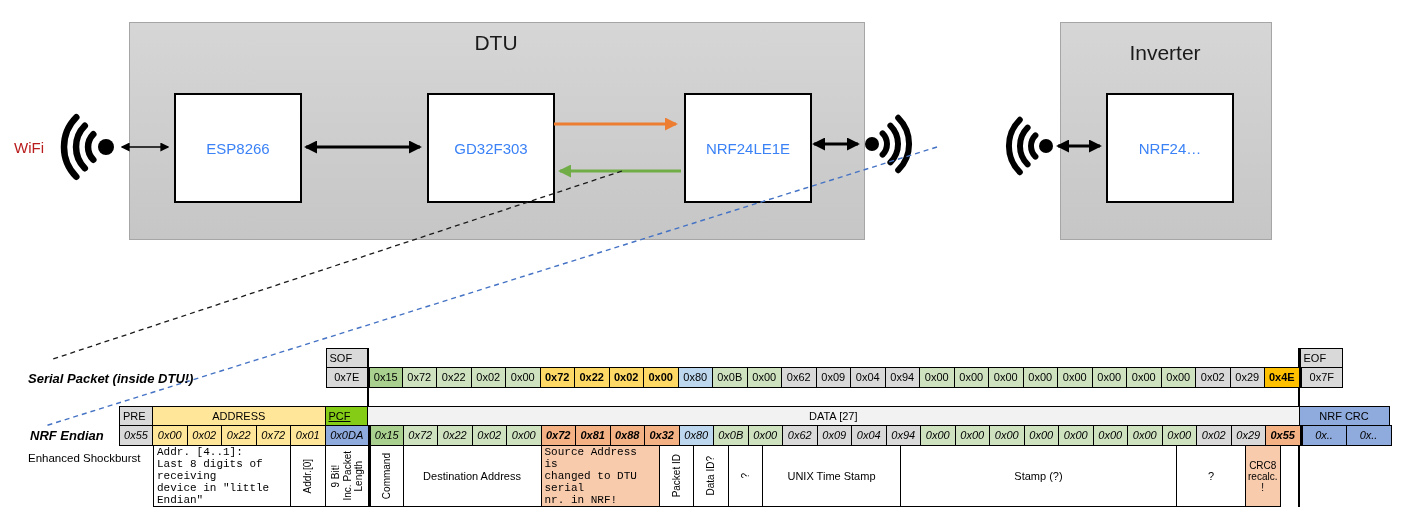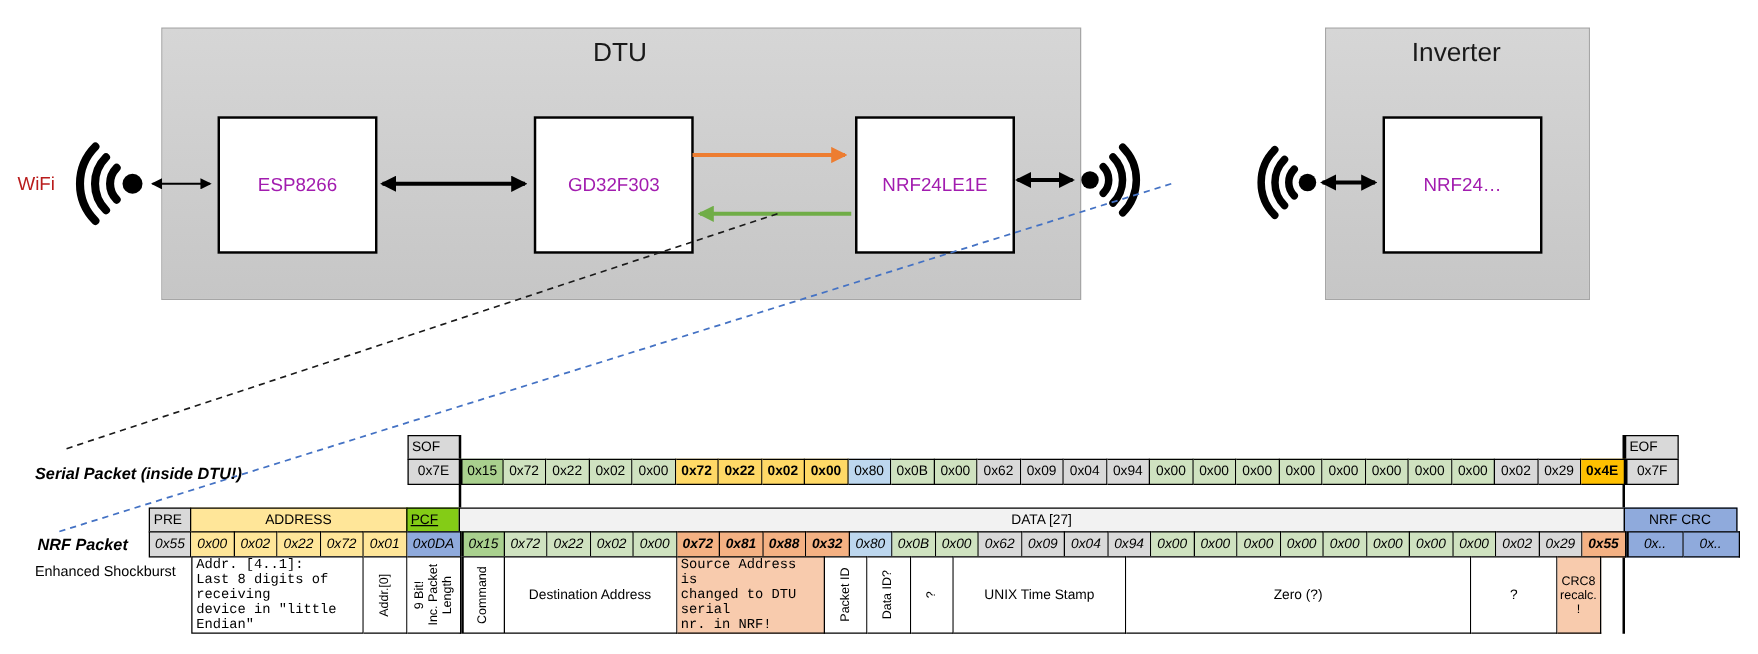--- a/index.html
+++ b/index.html
@@ -2,21 +2,21 @@
 <html><head>
 <meta charset="utf-8">
 <style>
   html,body{margin:0;padding:0;background:#fff;}
   #stage{position:relative;width:1406px;height:523px;background:#fff;overflow:hidden;
          font-family:"Liberation Sans",sans-serif;color:#000;}
   
   .container-box{position:absolute;background:linear-gradient(#d6d6d6,#c6c6c6);border:1px solid #a6a6a6;}
   .container-title{position:absolute;text-align:center;font-size:21px;color:#1a1a1a;}
   .chip{position:absolute;background:#fff;border:2px solid #000;display:flex;align-items:center;justify-content:center;
-        font-size:15px;color:#a21caf;text-align:right;}
+        font-size:15px;color:#3b82f6;text-align:right;}
   .wifi-label{position:absolute;font-size:15px;color:#b91c1c;}
   svg.overlay{position:absolute;left:0;top:0;pointer-events:none;}
   
   .brow{position:absolute;display:flex;}
   .c{box-sizing:border-box;border:solid #000;border-width:1px 1px 1px 0;height:100%;
      display:flex;align-items:center;justify-content:center;font-size:11px;line-height:1.1;
      background:#fff;flex:none;overflow:hidden;text-align:center;white-space:pre-line;}
   .c.first{border-left-width:1px;}
   .c.thick{border-left-width:2px;}
   .hcell{position:absolute;box-sizing:border-box;border:1px solid #000;display:flex;align-items:center;
@@ -30,21 +30,21 @@
 </style>
 </head>
 <body>
 
 <div id="stage">
 
   <div class="container-box" style="left:129px;top:22px;width:734px;height:216px;"></div>
   <div class="container-title" style="left:129px;top:31px;width:734px;">DTU</div>
 
   <div class="container-box" style="left:1060px;top:22px;width:210px;height:216px;"></div>
-  <div class="container-title" style="left:1060px;top:31px;width:210px;">Inverter</div>
+  <div class="container-title" style="left:1060px;top:41px;width:210px;">Inverter</div>
 
   <div class="chip" style="left:174px;top:93px;width:124px;height:106px;">
     <span>ESP8266</span>
   </div>
   <div class="chip" style="left:427px;top:93px;width:124px;height:106px;">
     <span>GD32F303</span>
   </div>
   <div class="chip" style="left:684px;top:93px;width:124px;height:106px;">
     <span>NRF24LE1E</span>
   </div>
@@ -99,21 +99,21 @@
     <line x1="1058" y1="146" x2="1100" y2="146" stroke="#000" stroke-width="3.2" marker-start="url(#mb2)" marker-end="url(#mb2)"></line>
 
     <line x1="622" y1="171" x2="50" y2="360" stroke="#1a1a1a" stroke-width="1.3" stroke-dasharray="5 4"></line>
     <line x1="937" y1="147" x2="45" y2="426" stroke="#4472C4" stroke-width="1.4" stroke-dasharray="5 4"></line>
   </svg>
 
   <div class="vline" style="left:367px;top:348px;height:159px;"></div>
   <div class="vline" style="left:1298px;top:348px;height:159px;"></div>
 
   <div class="lbl-bi" style="left:28px;top:371px;">Serial Packet (inside DTU!)</div>
-  <div class="lbl-bi" style="left:30px;top:428px;">NRF Packet</div>
+  <div class="lbl-bi" style="left:30px;top:428px;">NRF Endian</div>
   <div class="lbl-r" style="left:28px;top:452px;">Enhanced Shockburst</div>
 
   <div class="hcell" style="left:325.5px;top:348px;width:42.5px;height:20px;background:#D9D9D9;">SOF</div>
   <div class="hcell" style="left:1299.5px;top:348px;width:43.5px;height:20px;background:#D9D9D9;">EOF</div>
 
   <div class="brow" id="serial-row" style="left:325.5px;top:367px;height:21px;">
       <div class="c first" style="width: 42.5px; background: rgb(217, 217, 217);">0x7E</div>
       <div class="c thick" style="width: 34.5px; background: rgb(169, 208, 142);">0x15</div>
       <div class="c" style="width: 34.5px; background: rgb(207, 226, 192);">0x72</div>
       <div class="c" style="width: 34.5px; background: rgb(207, 226, 192);">0x22</div>
@@ -199,20 +199,20 @@
 Length</span></div>
       <div class="c thick" style="width: 34.5px; background: rgb(255, 255, 255);"><span class="vert">Command</span></div>
       <div class="c" style="width: 138px; background: rgb(255, 255, 255);">Destination Address</div>
       <div class="c note-left" style="width: 118px; background: rgb(248, 203, 173);">Source Address is
 changed to DTU serial
 nr. in NRF!</div>
       <div class="c" style="width: 34.5px; background: rgb(255, 255, 255);"><span class="vert">Packet ID</span></div>
       <div class="c" style="width: 34.5px; background: rgb(255, 255, 255);"><span class="vert">Data ID?</span></div>
       <div class="c" style="width: 34.5px; background: rgb(255, 255, 255);"><span class="vert">?</span></div>
       <div class="c" style="width: 138px; background: rgb(255, 255, 255);">UNIX Time Stamp</div>
-      <div class="c" style="width: 276px; background: rgb(255, 255, 255);">Zero (?)</div>
+      <div class="c" style="width: 276px; background: rgb(255, 255, 255);">Stamp (?)</div>
       <div class="c" style="width: 69px; background: rgb(255, 255, 255);">?</div>
       <div class="c" style="width: 34.5px; background: rgb(248, 203, 173); font-size: 10px;">CRC8
 recalc.
 !</div>
     </div>
 
 </div>
 
 </body></html>

